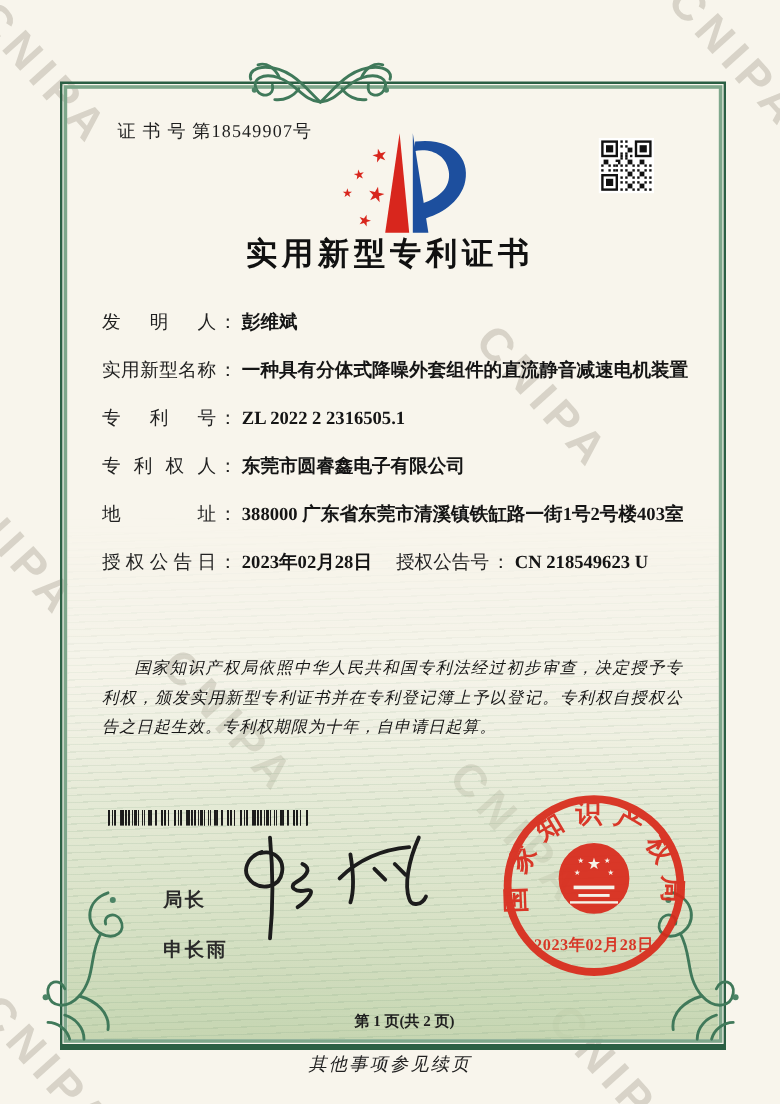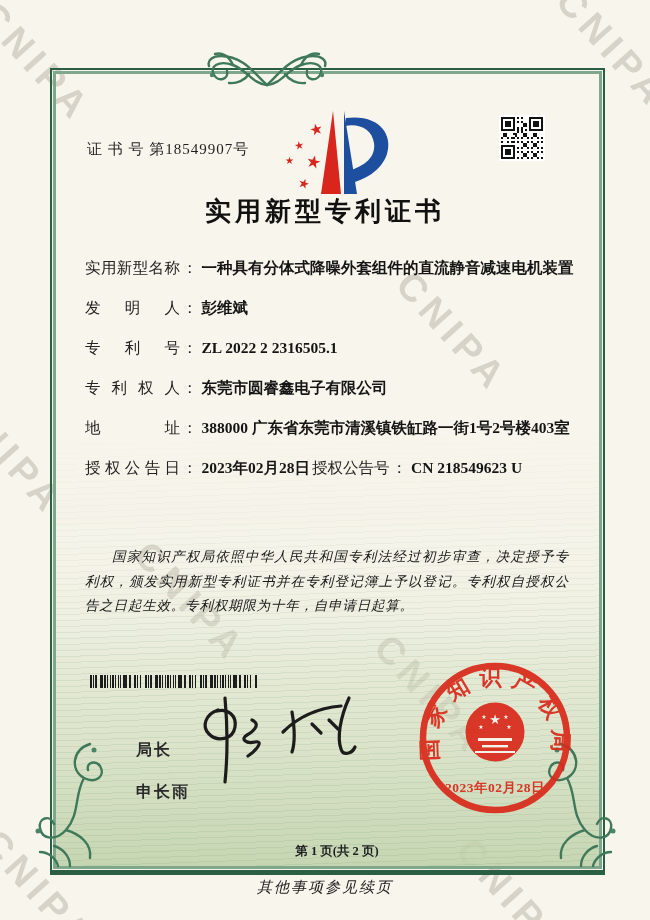--- a/index.html
+++ b/index.html
@@ -31,36 +31,36 @@
     background:
       repeating-linear-gradient(178deg, rgba(110,150,115,0.14) 0 1px, rgba(0,0,0,0) 1px 6px),
       linear-gradient(180deg, rgba(250,248,239,0) 0%, rgba(224,233,211,0.25) 62%, rgba(203,218,183,0.65) 85%, rgba(192,210,171,0.9) 100%);
     -webkit-mask-image:linear-gradient(180deg, transparent 0%, transparent 45%, #000 75%, #000 100%);
     mask-image:linear-gradient(180deg, transparent 0%, transparent 45%, #000 75%, #000 100%);
   }
   .orn{ position:absolute; z-index:3; pointer-events:none; }
   .orn path{ stroke:#40795a; fill:none; stroke-width:2.4; stroke-linecap:round; }
   .orn .fl{ fill:#4c8466; stroke:none; }
 
-  .cert-no{ position:absolute; left:87px; top:100px; z-index:4; font-size:15px; letter-spacing:1px;margin-top:40px; }
+  .cert-no{ position:absolute; left:98px; top:100px; z-index:4; font-size:15px; letter-spacing:1px; }
   .logo{ position:absolute; left:283px; top:106px; z-index:4; }
   .qr{ position:absolute; left:499px; top:115px; width:46px; height:46px; z-index:4; background:#fff; }
   .title{
     position:absolute; left:0; top:194px; width:100%; z-index:4;
     text-align:center; font-size:26px; font-weight:bold; letter-spacing:4px; color:#111;
   }
   .fields{ position:absolute; left:85px; top:258px; width:490px; z-index:4; font-size:15.5px; }
   .field-row{ position:relative; height:26px; margin-bottom:14px; white-space:nowrap; }
   .flabel{
     display:inline-block; width:95px; vertical-align:bottom;
     text-align:justify; text-align-last:justify; color:#222;
   }
   .fsep{ display:inline-block; margin:0 4px 0 2px; }
   .fvalue{ font-weight:600; color:#151515; }
-  .fgroup2{ position:absolute; left:227px; top:0; }
+  .fgroup2{ position:absolute; left:245px; top:0; }
 
   .paras{
     position:absolute; left:85px; top:545px; width:484px; z-index:4;
     font-size:13.5px; font-style:italic; line-height:1.82; letter-spacing:0.8px;
     color:#161616; text-align:justify;
   }
   .paras p{ margin:0 0 3px 0; text-indent:2em; }
 
   .barcode{
     position:absolute; left:90px; top:675px; width:168px; height:13px; z-index:4;
@@ -245,24 +245,24 @@
         <rect x="28" y="42" width="2" height="2" fill="#111"></rect>
         <rect x="32" y="42" width="2" height="2" fill="#111"></rect>
         <rect x="38" y="42" width="2" height="2" fill="#111"></rect>
         <rect x="42" y="42" width="2" height="2" fill="#111"></rect>
       </svg></div>
 
   <div class="title">实用新型专利证书</div>
 
   <div class="fields">
     <div class="field-row">
+      <span class="flabel">发明人</span><span class="fsep">：</span><span class="fvalue">彭维斌</span>
+    </div>
+    <div class="field-row">
       <span class="flabel">实用新型名称</span><span class="fsep">：</span><span class="fvalue">一种具有分体式降噪外套组件的直流静音减速电机装置</span>
-    </div>
-    <div class="field-row">
-      <span class="flabel">发明人</span><span class="fsep">：</span><span class="fvalue">彭维斌</span>
     </div>
     <div class="field-row">
       <span class="flabel">专利号</span><span class="fsep">：</span><span class="fvalue">ZL 2022 2 2316505.1</span>
     </div>
     <div class="field-row">
       <span class="flabel">专利权人</span><span class="fsep">：</span><span class="fvalue">东莞市圆睿鑫电子有限公司</span>
     </div>
     <div class="field-row">
       <span class="flabel">地址</span><span class="fsep">：</span><span class="fvalue">388000 广东省东莞市清溪镇铁缸路一街1号2号楼403室</span>
     </div>

